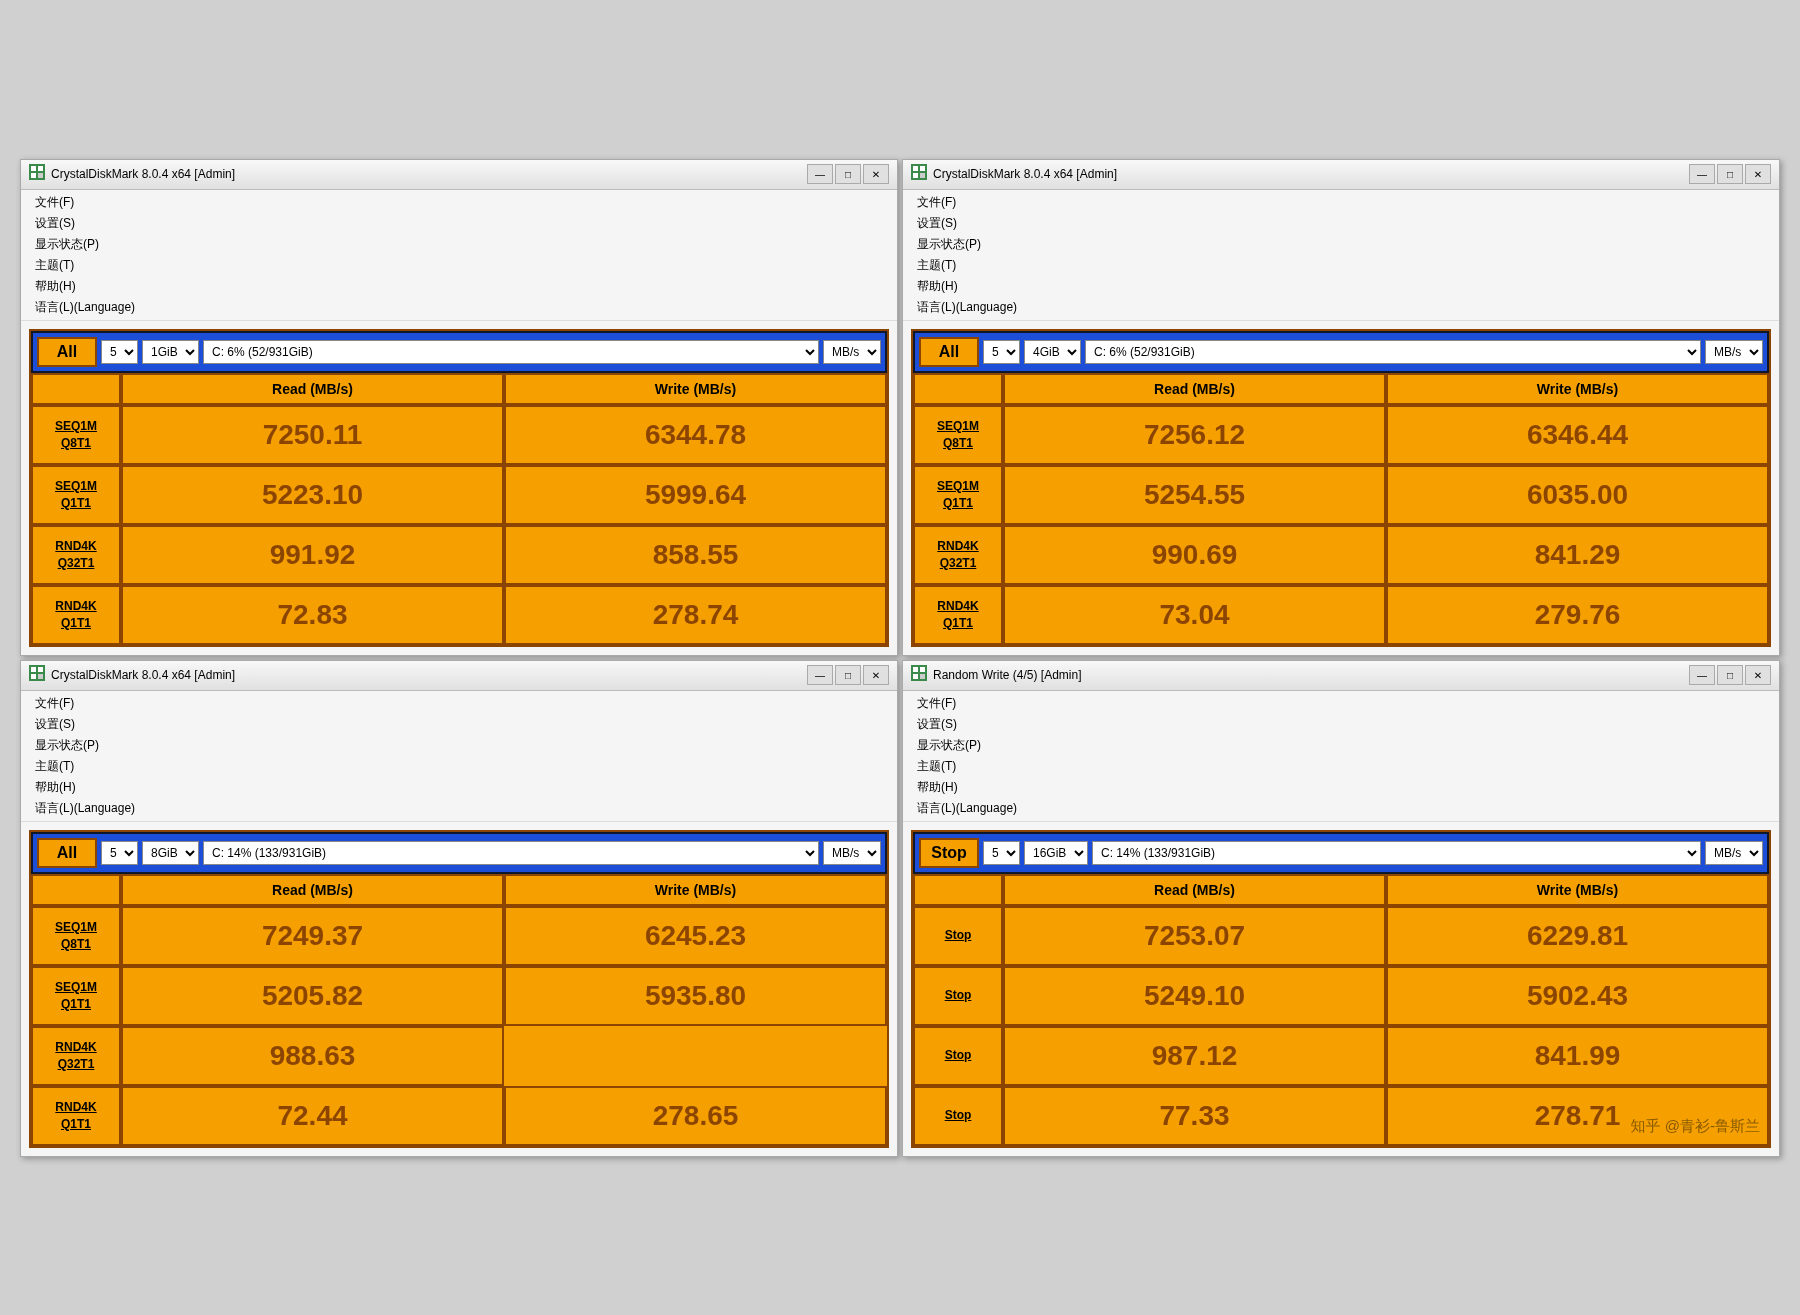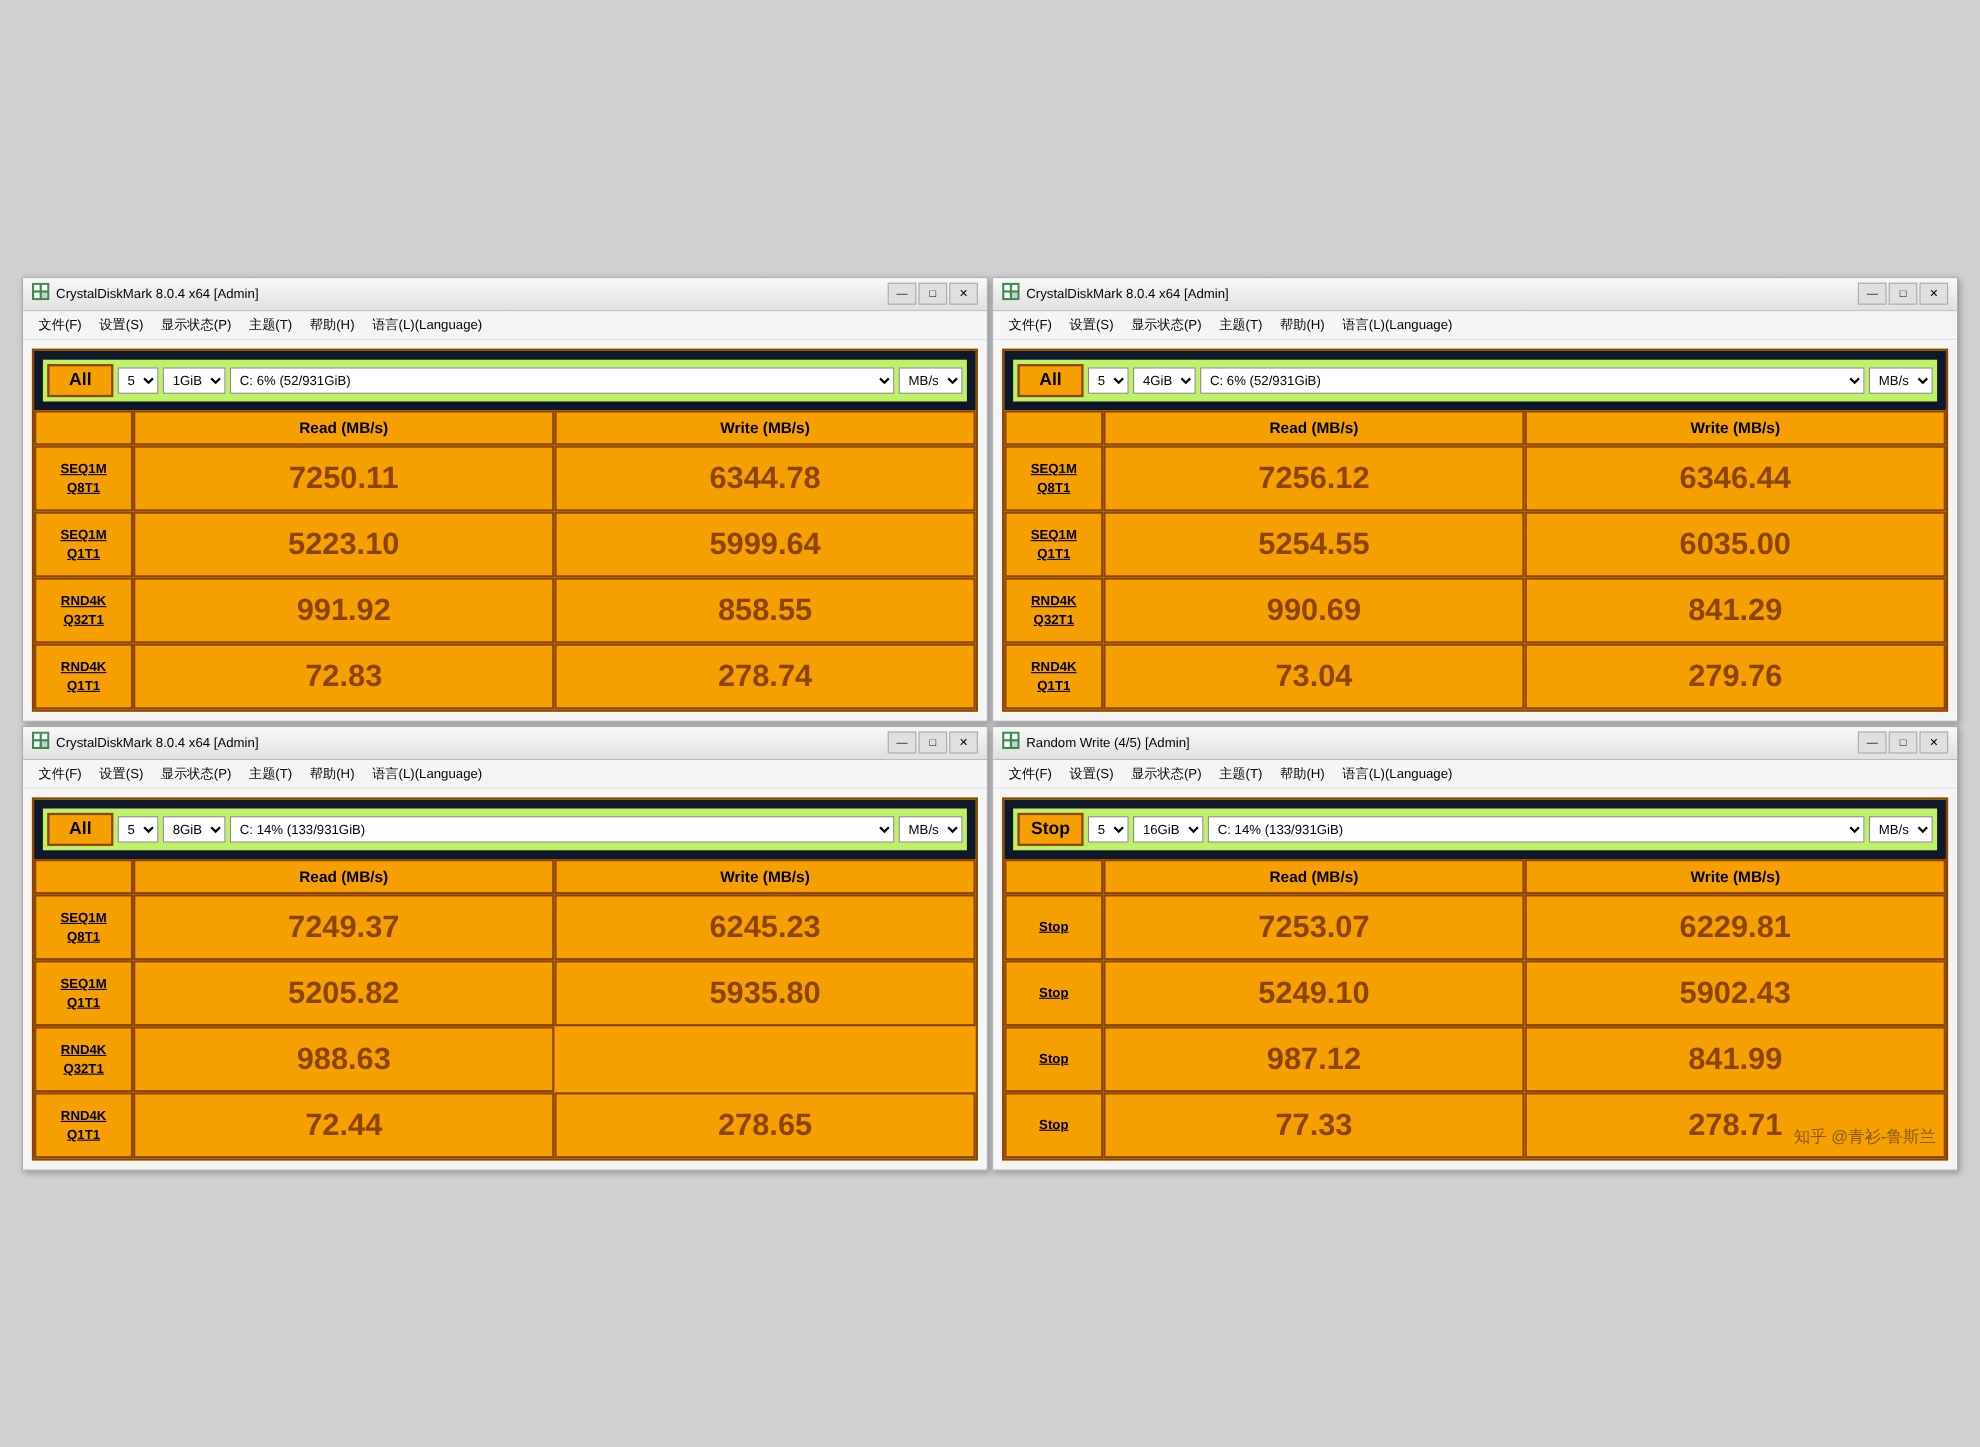--- a/index.html
+++ b/index.html
@@ -58,37 +58,38 @@
       justify-content: center;
       cursor: pointer;
     }
     .menu-bar {
       display: flex;
       gap: 0;
       padding: 2px 6px;
       background: #f5f5f5;
       border-bottom: 1px solid #ddd;
       font-size: 12px;
+      flex-direction: column;
     }
     .menu-item {
       padding: 2px 8px;
       cursor: pointer;
       color: #000;
     }
     .cdm-body {
       padding: 8px;
       background: #f5f5f5;
     }
     .top-row {
       display: flex;
       align-items: center;
-      background: #bef264;
+      background: #1d4ed8;
       padding: 4px 4px;
       gap: 4px;
-      border: 8px solid #0f172a;
+      border: 2px solid #0f172a;
     }
     .all-btn {
       background: #f5a000;
       border: 2px solid #8B4500;
       font-size: 16px;
       font-weight: bold;
       color: #000;
       padding: 4px 10px;
       cursor: pointer;
       min-width: 60px;

